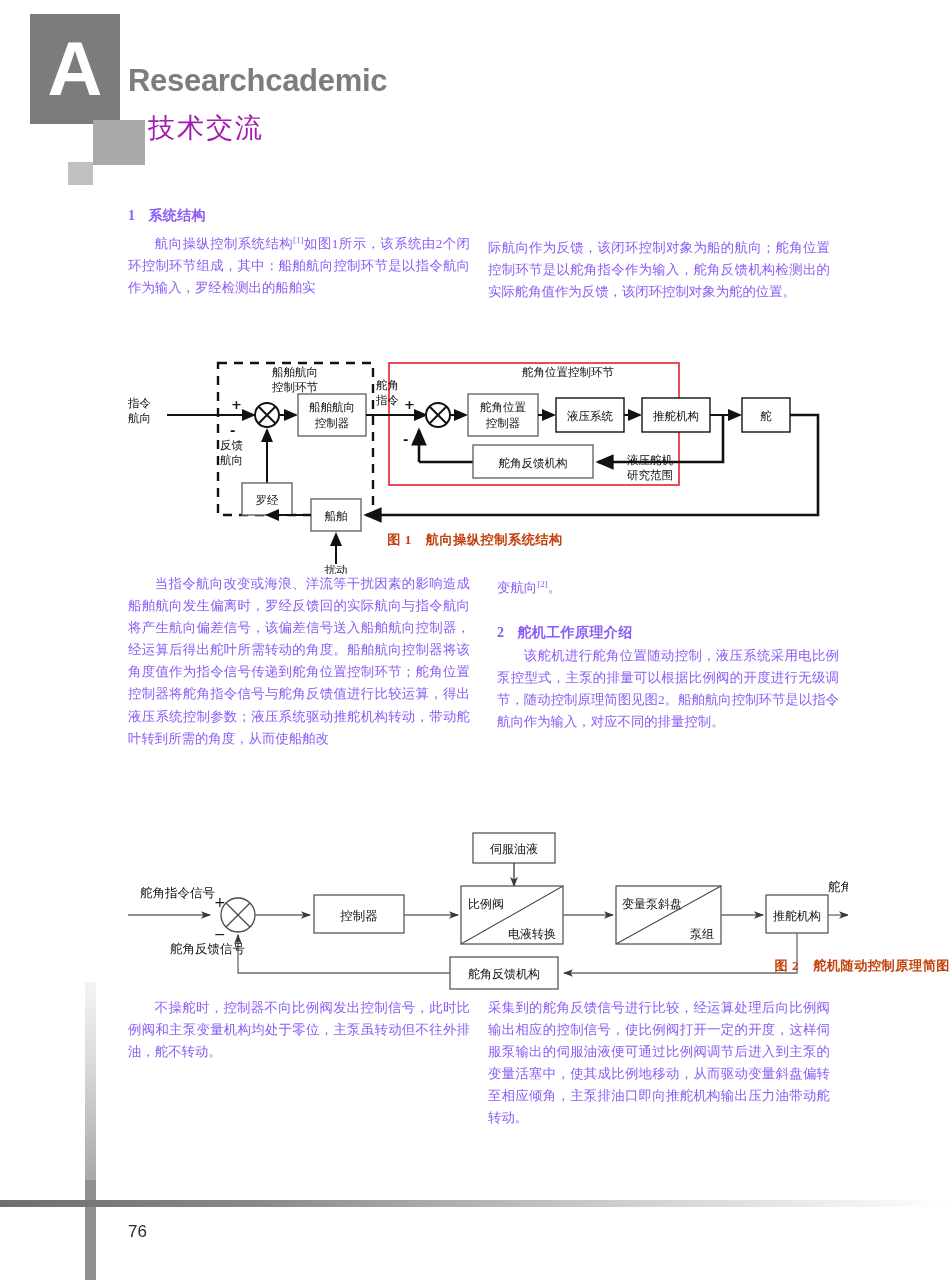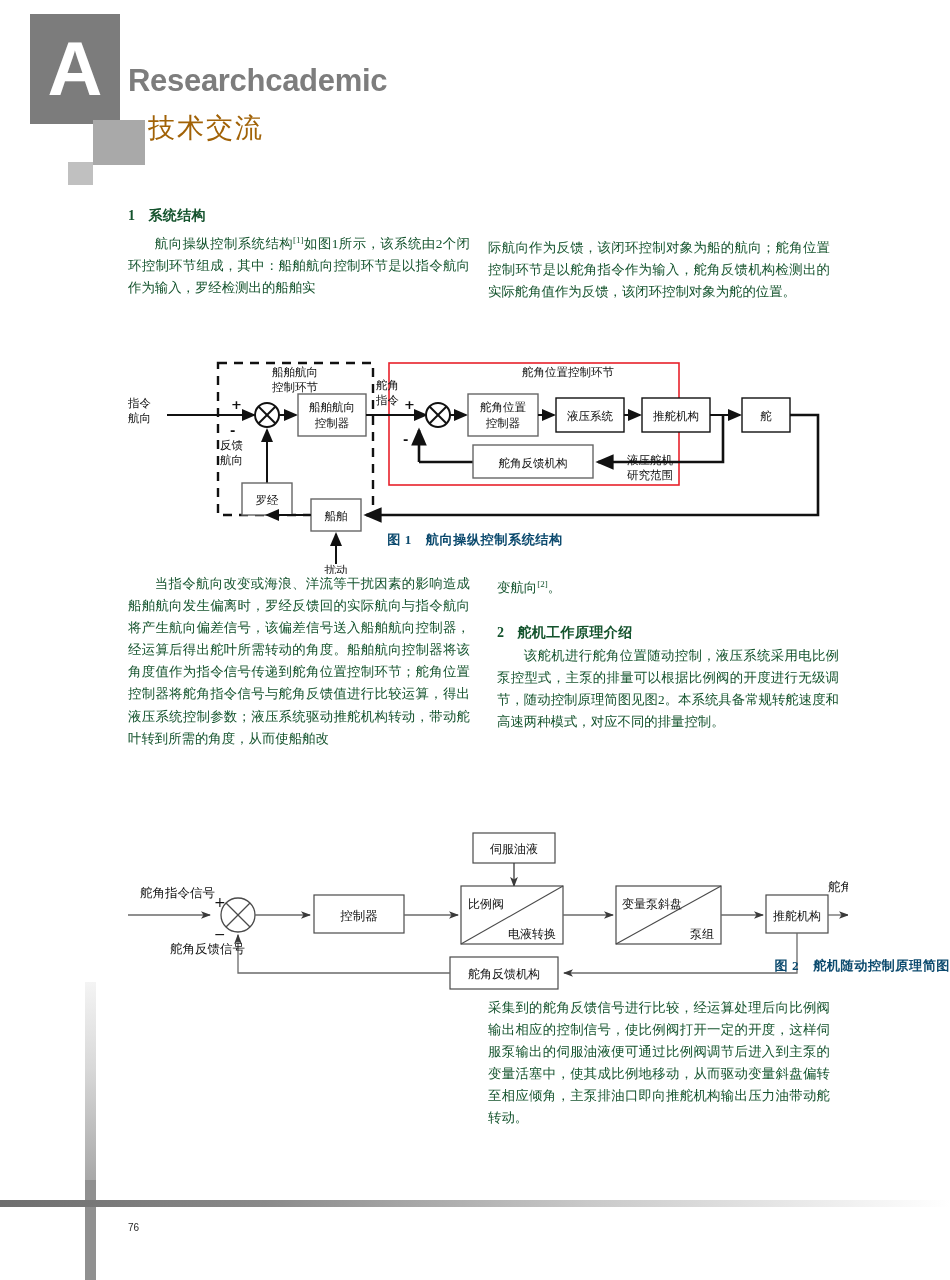--- a/index.html
+++ b/index.html
@@ -60,33 +60,33 @@
     font-size: 31px;
     color: #7d7d7d;
     letter-spacing: -0.3px;
     text-align: right;
   }
   .hdr-cn {
     position: absolute;
     left: 148px; top: 110px;
     font-family: "DejaVu Sans", "Liberation Sans", sans-serif;
     font-size: 27px;
-    color: #a16207;
+    color: #a21caf;
     letter-spacing: 2px;
   }
 
   
   .col {
     position: absolute;
     width: 342px;
     font-size: 13.4px;
     line-height: 22.1px;
     text-align: justify;
     text-justify: inter-character;
-    color: #14532d;
+    color: #8b5cf6;
   }
   .col-left  { left: 128px; }
   .col-right { left: 488px; }
 
   .sec-head {
     font-weight: bold;
     font-size: 14px;
     margin: 0 0 1px 0;
     letter-spacing: 0.4px;
   }
@@ -97,21 +97,21 @@
   }
   sup { font-size: 9px; vertical-align: super; }
 
   
   .fig-cap {
     position: absolute;
     width: 950px;
     text-align: center;
     font-weight: bold;
     font-size: 13.2px;
-    color: #0c4a6e;
+    color: #c2410c;
     letter-spacing: 0.5px;
   }
   .fig-cap .gap { display:inline-block; width: 14px; }
 
   
   .figure { position: absolute; margin-top: 47px; }
 
   
   .vbar {
     position: absolute;
@@ -128,21 +128,21 @@
   .hrule {
     position: absolute;
     left: 0px; top: 1200px;
     width: 950px; height: 7px;
     background: linear-gradient(to right, #6e6e6e 0%, #8a8a8a 28%, #c9c9c9 62%, #f4f4f4 92%, #ffffff 100%);
   }
   .pagenum {
     position: absolute;
     left: 128px; top: 1222px;
     font-family: "Liberation Sans", sans-serif;
-    font-size: 10px;
+    font-size: 17px;
     color: #2a2a2a;
   }
 </style>
 </head>
 <body>
 
 <div id="header">
   <div class="hdr-sq-big"></div>
   <div class="hdr-letter">A</div>
   <div class="hdr-sq-mid"></div>
@@ -259,21 +259,21 @@
 
 <div class="col col-left" style="top:573px;">
   <p class="para">当指令航向改变或海浪、洋流等干扰因素的影响造成船舶航向发生偏离时，罗经反馈回的实际航向与指令航向将产生航向偏差信号，该偏差信号送入船舶航向控制器，经运算后得出舵叶所需转动的角度。船舶航向控制器将该角度值作为指令信号传递到舵角位置控制环节；舵角位置控制器将舵角指令信号与舵角反馈值进行比较运算，得出液压系统控制参数；液压系统驱动推舵机构转动，带动舵叶转到所需的角度，从而使船舶改</p>
 </div>
 
 <div class="col col-right" style="top:573px;margin-left:9px;">
   <p class="para" style="text-indent:0;">变航向<sup>[2]</sup>。</p>
   <div class="sec-head" style="margin-top:22px;">
     <span class="num">2</span><span>舵机工作原理介绍</span>
   </div>
-  <p class="para">该舵机进行舵角位置随动控制，液压系统采用电比例泵控型式，主泵的排量可以根据比例阀的开度进行无级调节，随动控制原理简图见图2。本系统具备常规转舵速度和高速两种模式，对应不同的排量控制。</p>
+  <p class="para">该舵机进行舵角位置随动控制，液压系统采用电比例泵控型式，主泵的排量可以根据比例阀的开度进行无级调节，随动控制原理简图见图2。船舶航向控制环节是以指令航向作为输入，对应不同的排量控制。</p>
 </div>
 
 <div class="figure" style="left:128px; top:782px;">
 <svg width="720" height="170" viewBox="0 0 720 170" xmlns="http://www.w3.org/2000/svg" font-family="DejaVu Sans, Liberation Sans, sans-serif">
   <defs>
     <marker id="ah2" markerWidth="8" markerHeight="8" refX="7" refY="3.4" orient="auto">
       <path d="M0,0.4 L8,3.4 L0,6.4 L2,3.4 z" fill="#3a3a3a"></path>
     </marker>
   </defs>
 
@@ -325,20 +325,21 @@
   <path d="M322,144 L110,144 L110,106" fill="none" stroke="#6a6a6a" stroke-width="1.3" marker-end="url(#ah2)"></path>
   <text x="42" y="124" font-size="12.5" fill="#111">舵角反馈信号</text>
 </svg>
 </div>
 
 <div class="fig-cap" style="top:957px;text-align:right;">
   <span>图 2</span><span class="gap"></span><span>舵机随动控制原理简图</span>
 </div>
 
 <div class="col col-left" style="top:997px;">
+  <p class="para">不操舵时，控制器不向比例阀发出控制信号，此时比例阀和主泵变量机构均处于零位，主泵虽转动但不往外排油，舵不转动。</p>
 </div>
 
 <div class="col col-right" style="top:997px;">
   <p class="para" style="text-indent:0;">采集到的舵角反馈信号进行比较，经运算处理后向比例阀输出相应的控制信号，使比例阀打开一定的开度，这样伺服泵输出的伺服油液便可通过比例阀调节后进入到主泵的变量活塞中，使其成比例地移动，从而驱动变量斜盘偏转至相应倾角，主泵排油口即向推舵机构输出压力油带动舵转动。</p>
 </div>
 
 <div class="vbar"></div>
 <div class="vbar2"></div>
 <div class="hrule"></div>
 <div class="pagenum">76</div>

